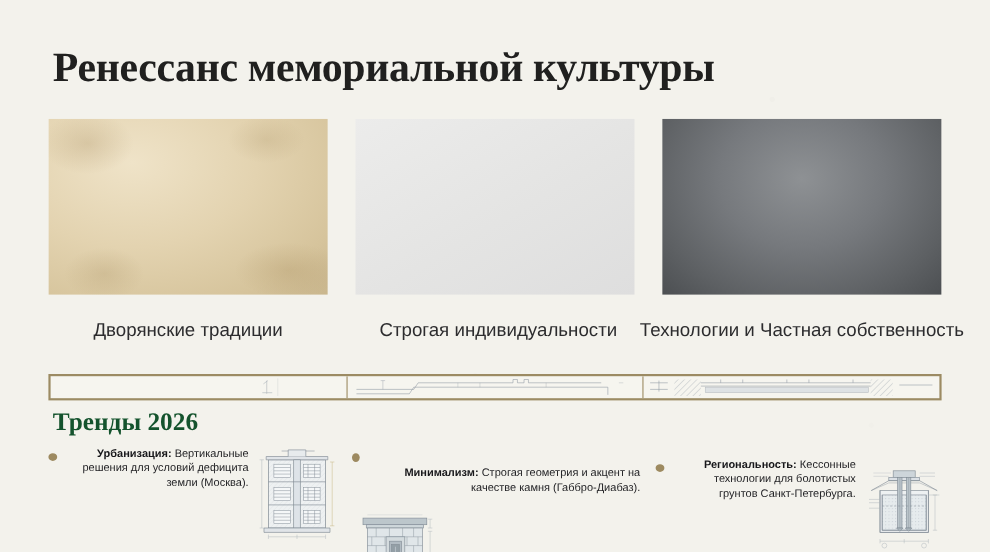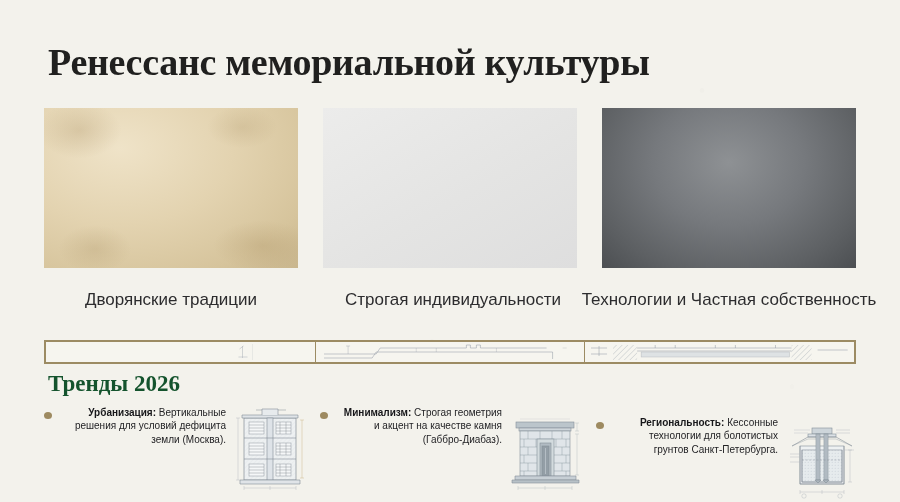--- a/index.html
+++ b/index.html
@@ -95,21 +95,21 @@
   .trend{flex:1 1 33.33%;display:flex;gap:4px;position:relative;}
   .trend .bullet{
     flex:0 0 8px;width:7px;height:7px;border-radius:50%;
     background:#9d8a60;margin-top:6px;
   }
   .trend .txt{flex:1 1 auto;padding-left:4px;font-size:10px;line-height:1.33;color:#232326;}
   .trend .txt b{font-weight:bold;color:#17171a;}
   .trend .diagram{flex:0 0 72px;width:72px;height:86px;position:relative;margin-left:4px;
                   opacity:.95;}
   .trend:nth-child(1){padding-right:8px;}
-  .trend:nth-child(2){padding-left:6px;padding-right:8px;}
+  .trend:nth-child(2){padding-left:6px;padding-right:8px;flex-direction:column;}
   .trend:nth-child(3){padding-left:6px;margin-top:10px;}
   svg{display:block;}
 </style>
 </head>
 <body>
 
 <div class="slide">
   <div class="paper-grain"></div>
 
   <div class="title">Ренессанс мемориальной культуры</div>

